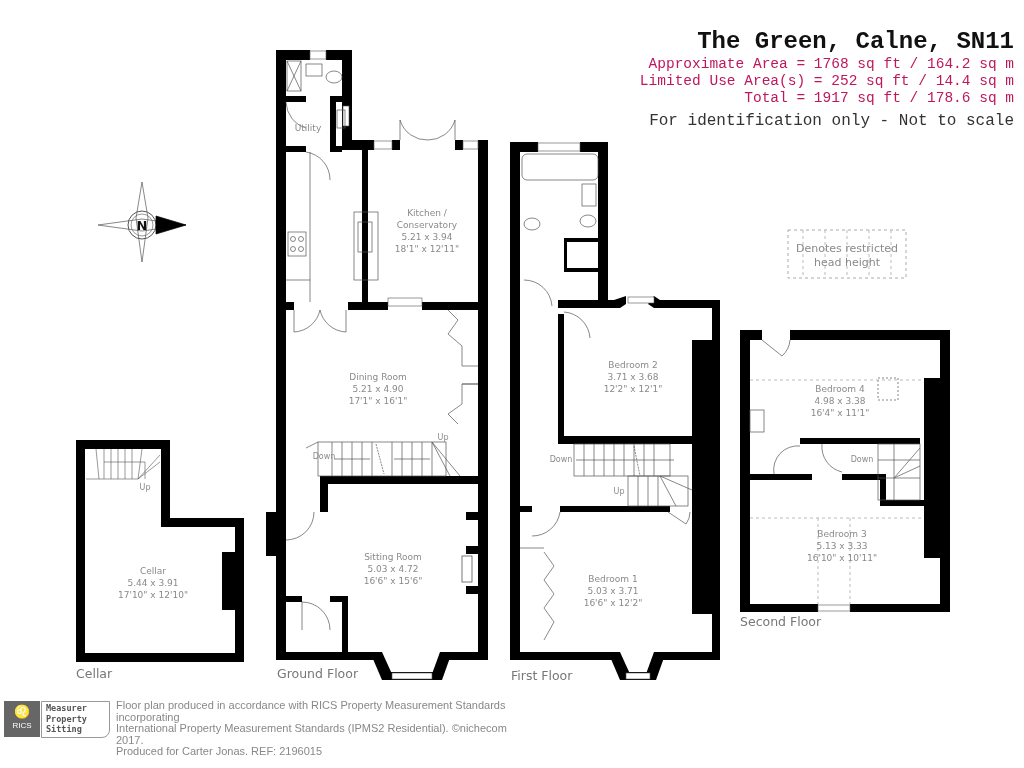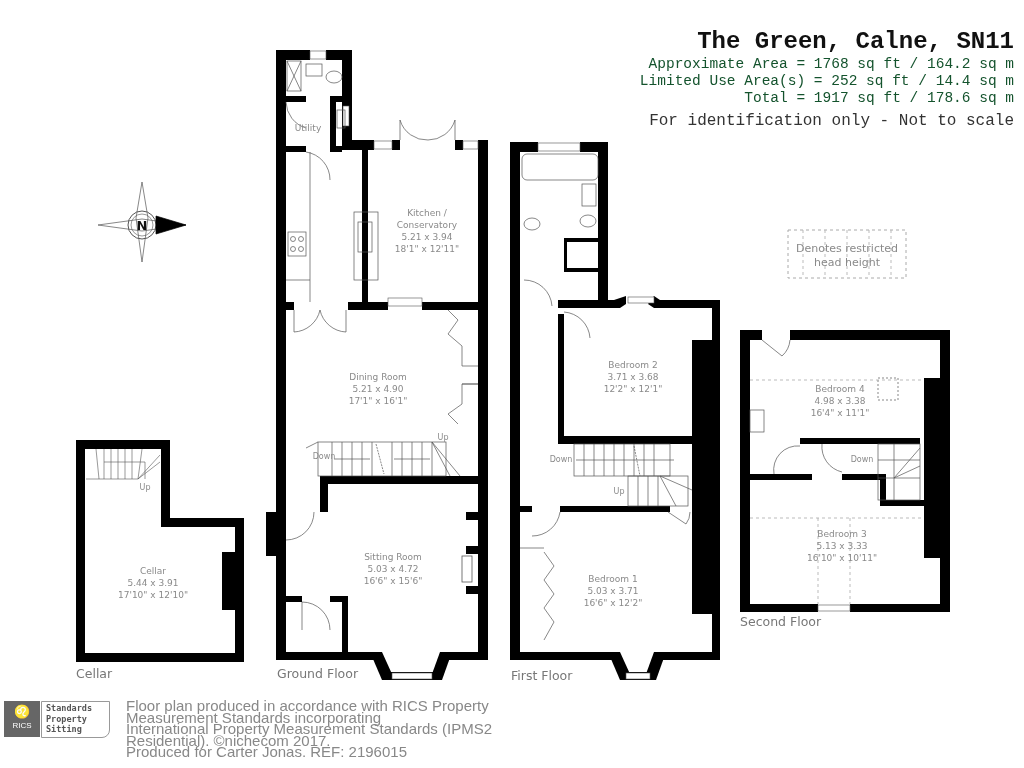--- a/index.html
+++ b/index.html
@@ -1,24 +1,24 @@
 <!DOCTYPE html>
 <html><head>
 <meta charset="utf-8">
 <style>
   html,body{margin:0;padding:0;background:#fff;}
   body{width:1024px;height:768px;position:relative;overflow:hidden;font-family:"Liberation Sans",sans-serif;color:#111;}
   .hdr{position:absolute;right:10px;top:28px;text-align:right;font-family:Liberation Mono, monospace;}
   .hdr .title{font-size:24px;font-weight:bold;line-height:28px;color:#111;}
-  .hdr .line{font-size:14.5px;line-height:17px;color:#14532d;}
+  .hdr .line{font-size:14.5px;line-height:17px;color:#be185d;}
   .hdr .note{font-size:16px;line-height:14px;color:#333;margin-top:7px;}
   svg.plan{position:absolute;left:0;top:0;}
   .rl{font-family:"DejaVu Sans",sans-serif;font-size:9px;fill:#8a8a8a;text-anchor:middle;}
   .fl{font-family:"DejaVu Sans",sans-serif;font-size:12.5px;fill:#777;}
-  .footer{position:absolute;left:116px;top:700px;font-size:15px;line-height:11.5px;color:#888;width:420px;margin-left:10px;}
+  .footer{position:absolute;left:116px;top:700px;font-size:11px;line-height:11.5px;color:#888;width:420px;}
   .rics{position:absolute;left:4px;top:701px;width:104px;height:36px;}
   .rics .blk{position:absolute;left:0;top:0;width:36px;height:36px;background:#666;color:#fff;font-size:8px;text-align:center;}
   .rics .blk .lion{display:block;font-size:13px;line-height:18px;margin-top:2px;}
   .rics .box{position:absolute;left:37px;top:0;width:63px;height:34px;border:1px solid #999;border-radius:0 0 8px 0;font-family:"DejaVu Sans Mono",monospace;font-size:8.5px;line-height:10.5px;color:#555;padding:1px 0 0 4px;font-weight:bold;}
 </style>
 </head>
 <body>
 
 <div class="hdr">
   <div class="title">The Green, Calne, SN11</div>
@@ -301,21 +301,21 @@
     <text class="fl" x="740" y="626">Second Floor</text>
   </g>
 </svg>
 
 <div class="rics">
   <div class="blk">
     <span class="lion">♌</span>
     <span>RICS</span>
   </div>
   <div class="box">
-    <div>Standards</div>
+    <div>Measurer</div>
     <div>Property</div>
     <div>Sitting</div>
   </div>
 </div>
 
 <div class="footer">
   <div>Floor plan produced in accordance with RICS Property Measurement Standards incorporating</div>
   <div>International Property Measurement Standards (IPMS2 Residential).   ©nichecom 2017.</div>
   <div>Produced for Carter Jonas.   REF:  2196015</div>
 </div>

